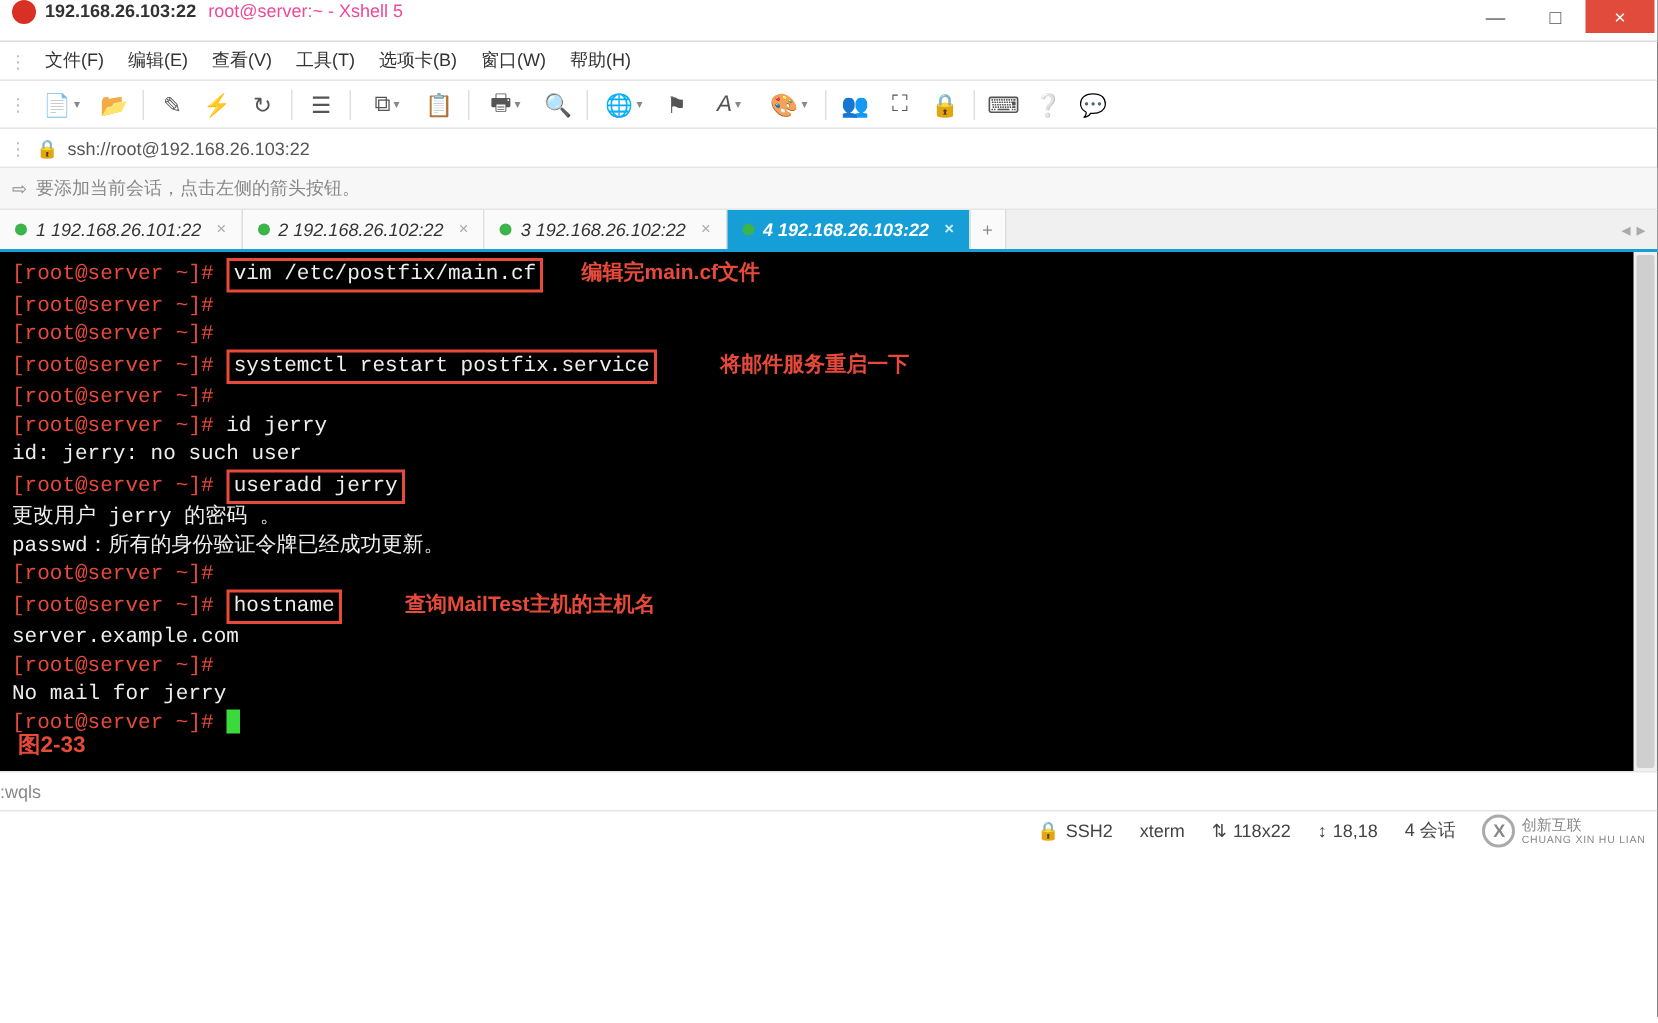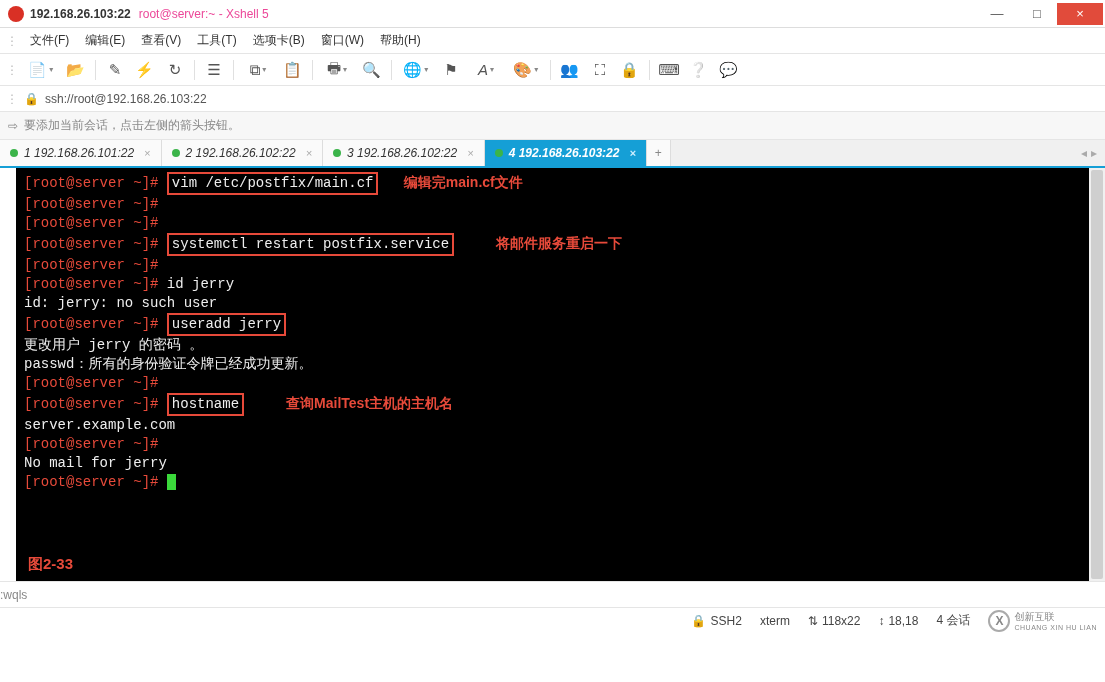--- a/index.html
+++ b/index.html
@@ -8,21 +8,21 @@
   height: 682px;
   font-family: "Microsoft YaHei", Arial, sans-serif;
   font-size: 12px;
   background: #fff;
   overflow: hidden;
 }
 .title-bar {
   height: 28px;
   background: #fff;
   display: flex;
-  align-items: center;
+  align-items: flex-start;
   padding: 0 2px;
   border-bottom: 1px solid #ddd;
 }
 .title-bar .app-icon {
   width: 16px; height: 16px;
   background: #d93025;
   border-radius: 50%;
   margin: 0 6px;
 }
 .title-bar .addr {
@@ -138,23 +138,22 @@
   display:flex; align-items:center; gap:4px; padding:0 8px; color:#aaa;
 }
 .terminal {
   background: #000;
   color: #ccc;
   font-family: "Consolas", "Courier New", monospace;
   font-size: 14px;
   line-height: 19px;
   padding: 4px 8px 6px 8px;
   position: relative;
-  height: 413px;
+  height: 346px;
   overflow: hidden;
-  margin-left: 16px;
 }
 .terminal .line { white-space: pre; }
 .terminal .p-br { color: #e74a3a; } 
 .terminal .p-usr { color: #e74a3a; }
 .terminal .white { color: #eee; }
 .terminal .box {
   border: 2px solid #e74a3a;
   padding: 0 3px;
   display: inline-block;
 }

